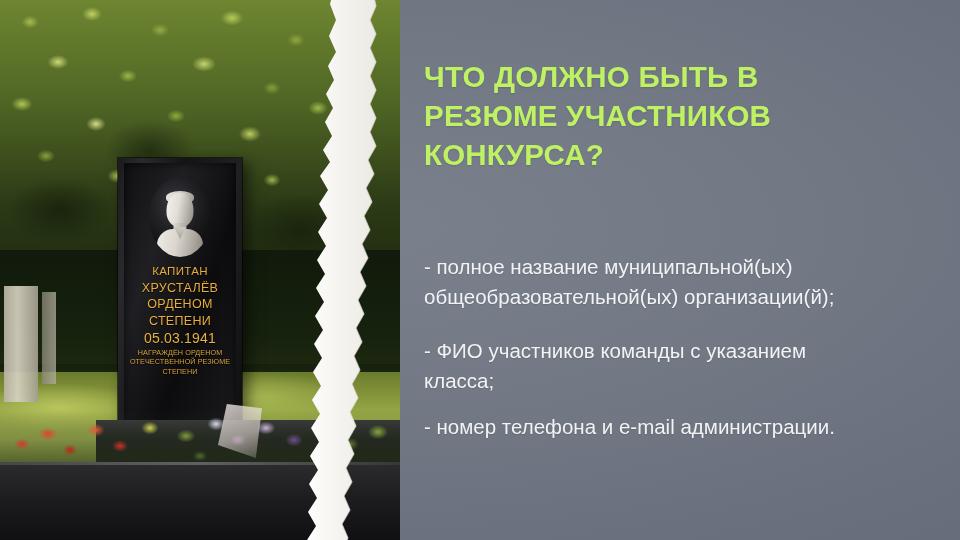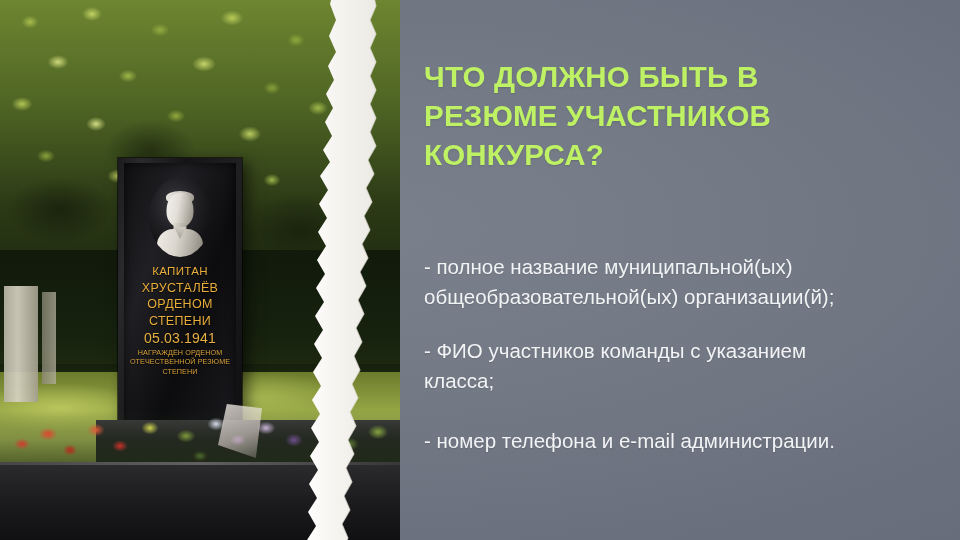--- a/index.html
+++ b/index.html
@@ -38,21 +38,21 @@
   .para{
     color:#f2f3f5;
     font-size:20.5px;
     line-height:30px;
     margin:0 0 22px 0;
     white-space:pre-line;
     text-shadow:0 1px 1px rgba(0,0,0,.10);
   }
   .para:last-child{margin-bottom:16px;}
   .para.p1{margin-bottom:24px;}
-  .para.p2{margin-bottom:30px;}
+  .para.p2{margin-bottom:16px;}
 
   
   .photo-clip{
     position:absolute;left:0;top:0;width:400px;height:540px;
     overflow:hidden;
   }
   .photo{
     position:absolute;left:0;top:0;width:400px;height:540px;
     background:#2e3524;
   }

